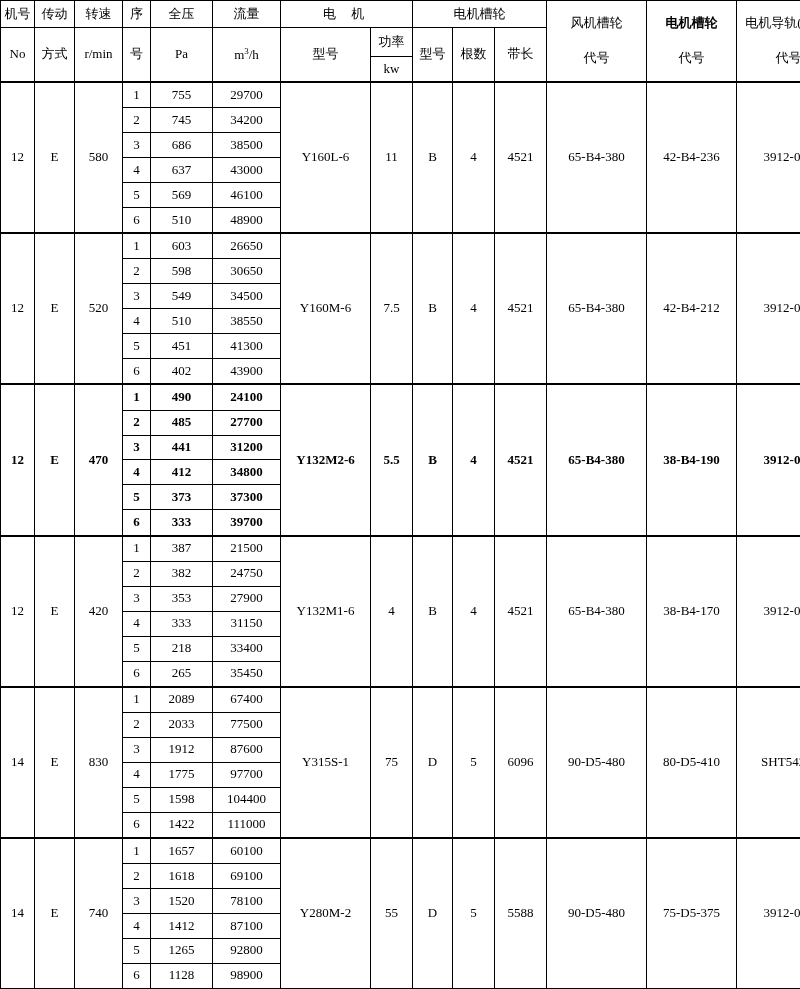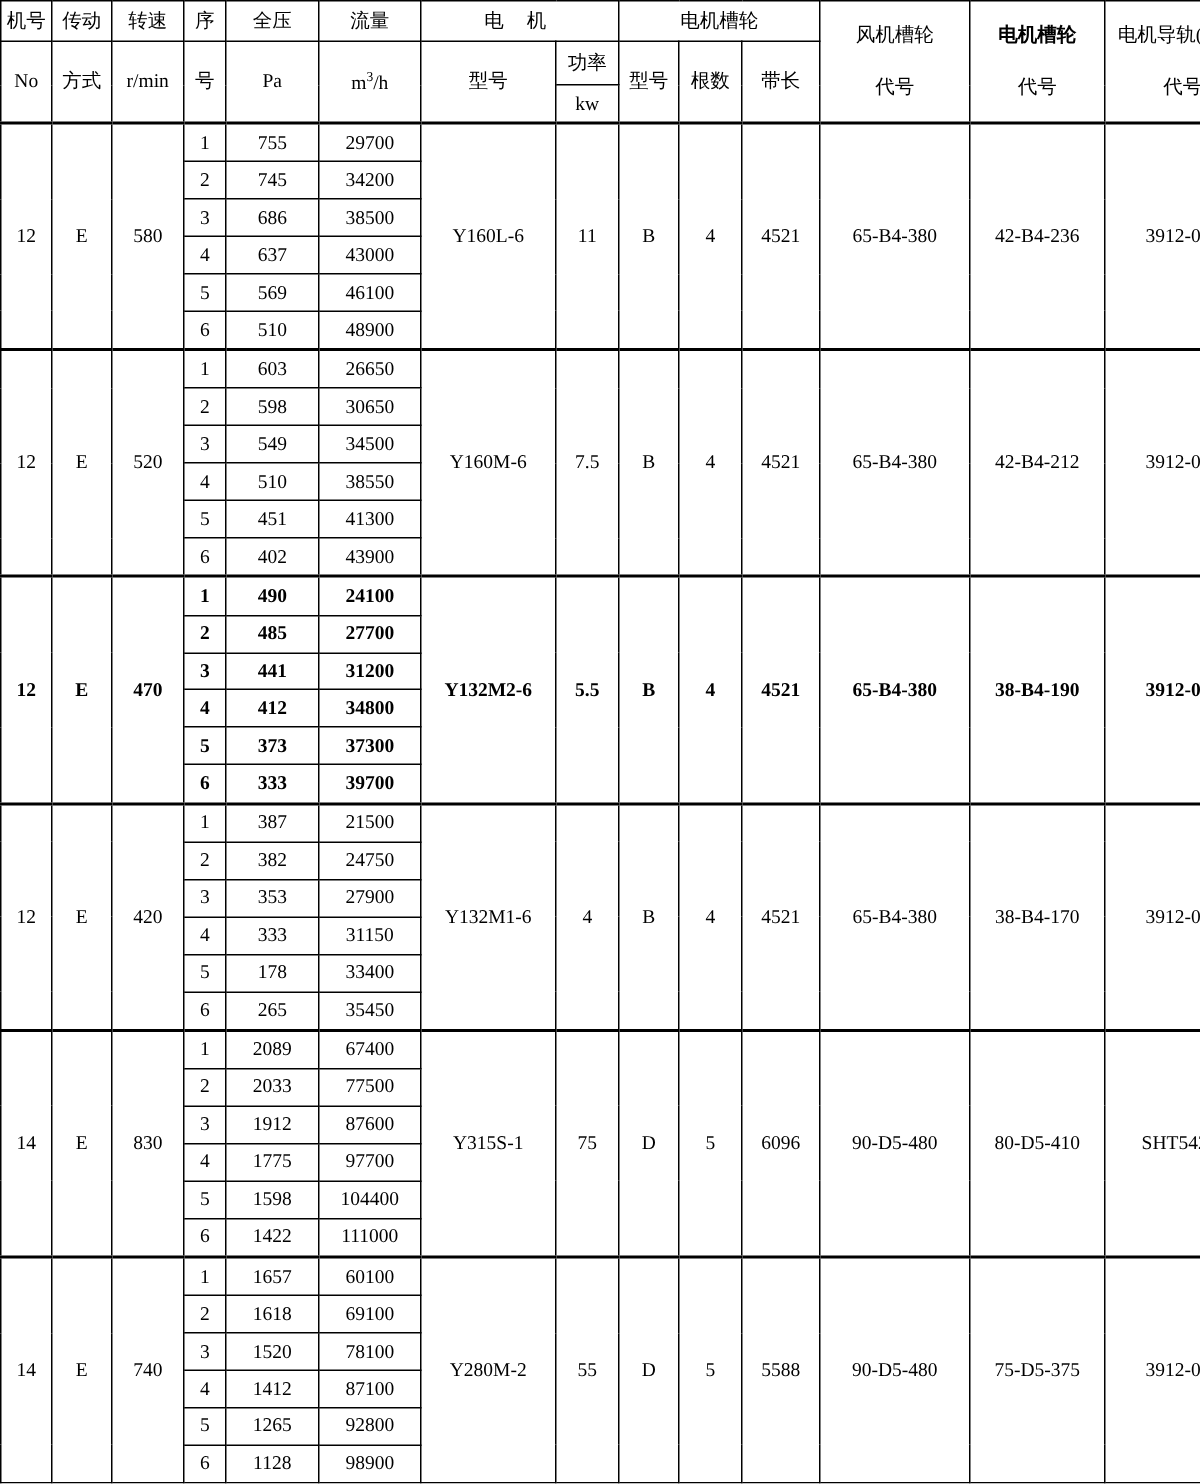--- a/index.html
+++ b/index.html
@@ -279,21 +279,21 @@
         <td class="num">353</td>
         <td class="num">27900</td>
       </tr>
       <tr>
         <td class="seq">4</td>
         <td class="num">333</td>
         <td class="num">31150</td>
       </tr>
       <tr>
         <td class="seq">5</td>
-        <td class="num">178</td>
+        <td class="num">218</td>
         <td class="num">33400</td>
       </tr>
       <tr>
         <td class="seq">6</td>
         <td class="num">265</td>
         <td class="num">35450</td>
       </tr>
       <tr class="block-start">
         <td class="num" rowspan="6">14</td>
         <td class="num" rowspan="6">E</td>

